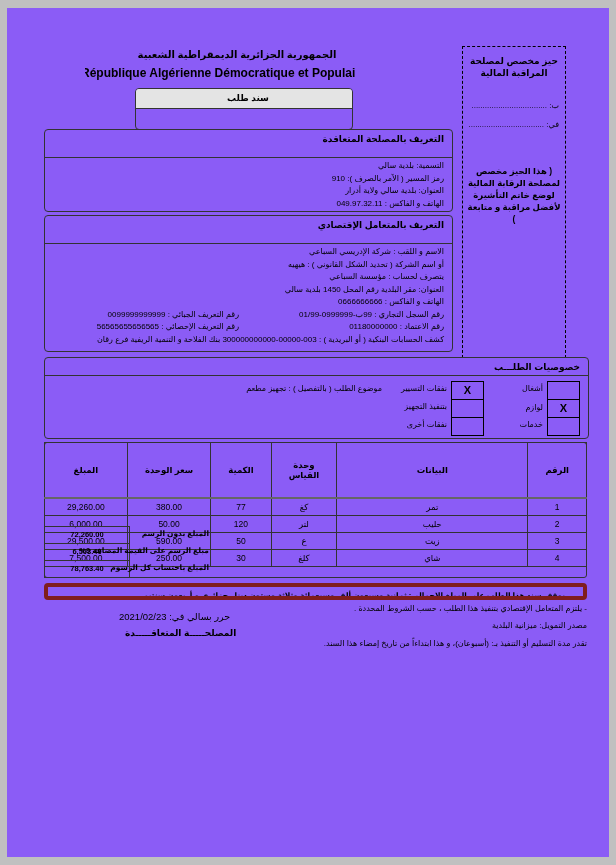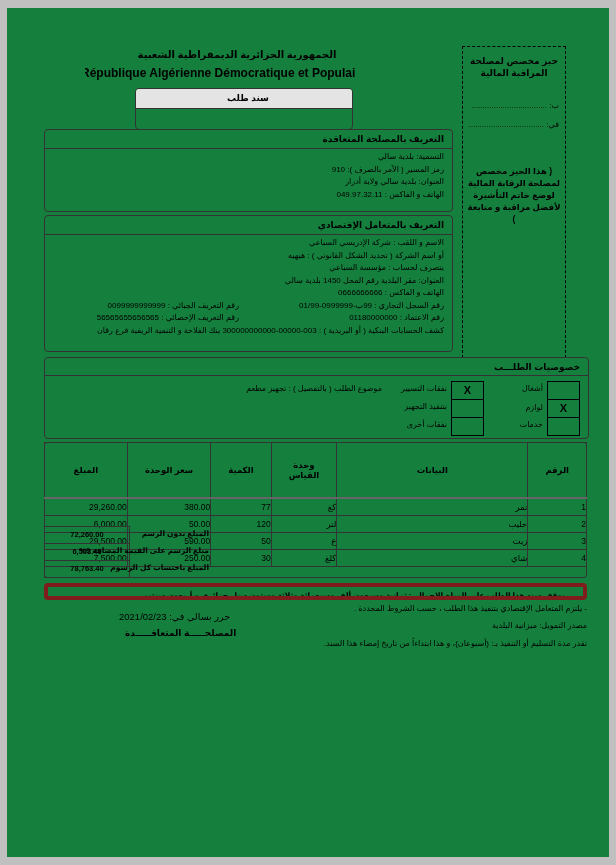--- a/index.html
+++ b/index.html
@@ -1,51 +1,51 @@
 <!DOCTYPE html>
 <html><head>
   <meta charset="utf-8">
   <style>
     html, body { margin: 0; padding: 0; }
     body {
       width: 616px; height: 865px; background: #c0c0c0; position: relative; overflow: hidden;
       font-family: "Liberation Sans", "DejaVu Sans", sans-serif; color: #000;
     }
-    .page { position: absolute; left: 7px; top: 8px; width: 602px; height: 849px; background: #15803d; }
+    .page { position: absolute; left: 7px; top: 8px; width: 602px; height: 849px; background: #8b5cf6; }
     .abs { position: absolute; }
     .rtl { direction: rtl; }
     .ar-title { left: 130px; top: 41px; width: 200px; text-align: center; font-size: 10px; font-weight: bold; }
     .fr-title { left: 78px; top: 58px; width: 270px; font-size: 12px; font-weight: bold; white-space: nowrap; overflow: hidden; text-align: left; text-indent: -4px; }
     .voucher { left: 128px; top: 80px; width: 216px; height: 40px; border: 1px solid #333; border-radius: 4px; overflow: hidden; }
     .voucher .hd { height: 19px; background: #e4e4e4; border-bottom: 1px solid #333; text-align: center; font-size: 9px; font-weight: bold; line-height: 19px; padding-left: 8px; }
     .voucher .row { display: flex; height: 20px; font-size: 9px; line-height: 20px; }
     .voucher .cell { flex: 1; padding: 0 4px; margin-top: 27px; }
     .voucher .cell + .cell { border-right: 1px solid #333; }
     .control { left: 455px; top: 38px; width: 102px; height: 310px; border: 1px dashed #000; text-align: center; }
     .control .t { font-size: 9px; font-weight: bold; margin-top: 8px; line-height: 12px; }
     .control .dots { font-size: 8px; text-align: right; padding-right: 6px; margin-top: 22px; letter-spacing: 0px; }
     .control .dots2 { margin-top: 10px; }
     .control .note { font-size: 8.5px; font-weight: bold; line-height: 12px; margin-top: 36px; padding: 0 4px; }
     .box { border: 1px solid #333; border-radius: 4px; }
-    .box .bh { font-size: 9px; font-weight: bold; padding: 4px 8px 4px; border-bottom: 1px solid #333; }
+    .box .bh { font-size: 9px; font-weight: bold; padding: 4px 8px 13px; border-bottom: 1px solid #333; }
     .box .ln { font-size: 8px; padding: 0 8px; line-height: 12.5px; white-space: nowrap; }
     .party { left: 37px; top: 121px; width: 407px; height: 81px; }
     .party .body { padding-top: 2px; }
     .op { left: 37px; top: 207px; width: 407px; height: 135px; }
     .op .body { padding-top: 2px; }
     .twocol { display: flex; }
     .twocol .c1 { width: 205px; }
     .spec { left: 37px; top: 349px; width: 543px; height: 80px; }
     .spec .bh { padding: 4px 8px 3px; }
     .cb { position: absolute; width: 31px; height: 17px; border: 1px solid #000; text-align: center; font-size: 11px; font-weight: bold; line-height: 17px; }
     .cbl { position: absolute; font-size: 8px; white-space: nowrap; }
     table.items { position: absolute; left: 37px; top: 434px; width: 543px; border-collapse: collapse; font-size: 8.5px; }
     table.items th { font-weight: bold; border: 1px solid #333; height: 17px; padding: 17px; }
     table.items thead th { border-bottom: 2px solid #666; }
-    table.items td { border: 1px solid #333; height: 16px; text-align: right; padding: 0; }
+    table.items td { border: 1px solid #333; height: 16px; text-align: center; padding: 0; }
     .tframe { position: absolute; left: 37px; top: 434px; width: 543px; height: 136px; border: 1px solid #333; border-radius: 3px; box-sizing: border-box; pointer-events: none; }
     .totals { left: 37px; top: 518px; width: 86px; }
     .totals div { border: 1px solid #333; height: 16px; font-size: 7.5px; font-weight: bold; text-align: center; line-height: 16px; }
     .totals div + div { border-top: none; }
     .tlabel { font-size: 7.5px; font-weight: bold; }
     .sum { left: 37px; top: 575px; width: 543px; height: 17px; border: 4px solid #7f1d1d; border-radius: 4px; font-size: 7.5px; font-weight: bold; line-height: 17px; padding-right: 18px; box-sizing: border-box; white-space: nowrap; overflow: hidden; }
     .cond { font-size: 8px; white-space: nowrap; }
     .sig1 { left: 112px; top: 603px; font-size: 9.5px; }
     .sig2 { left: 118px; top: 620px; font-size: 9px; font-weight: bold; letter-spacing: 0px; }
   </style>

